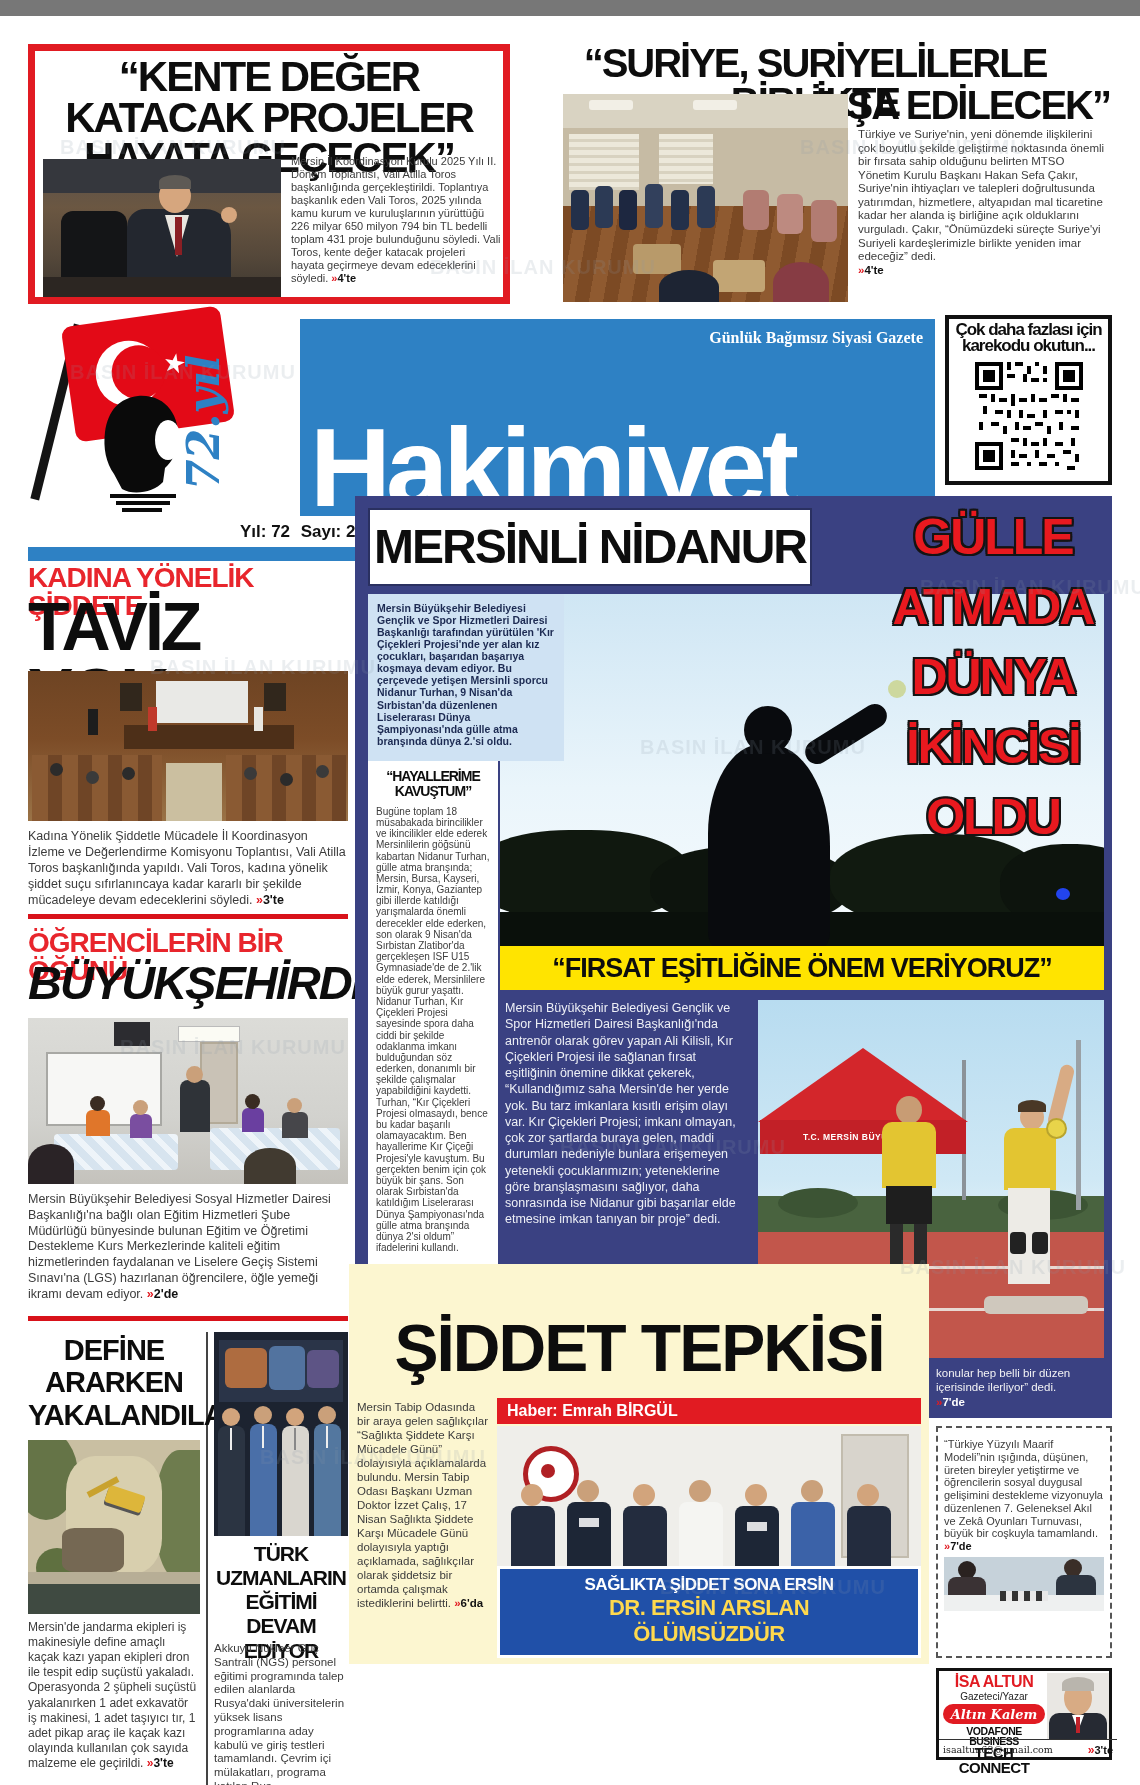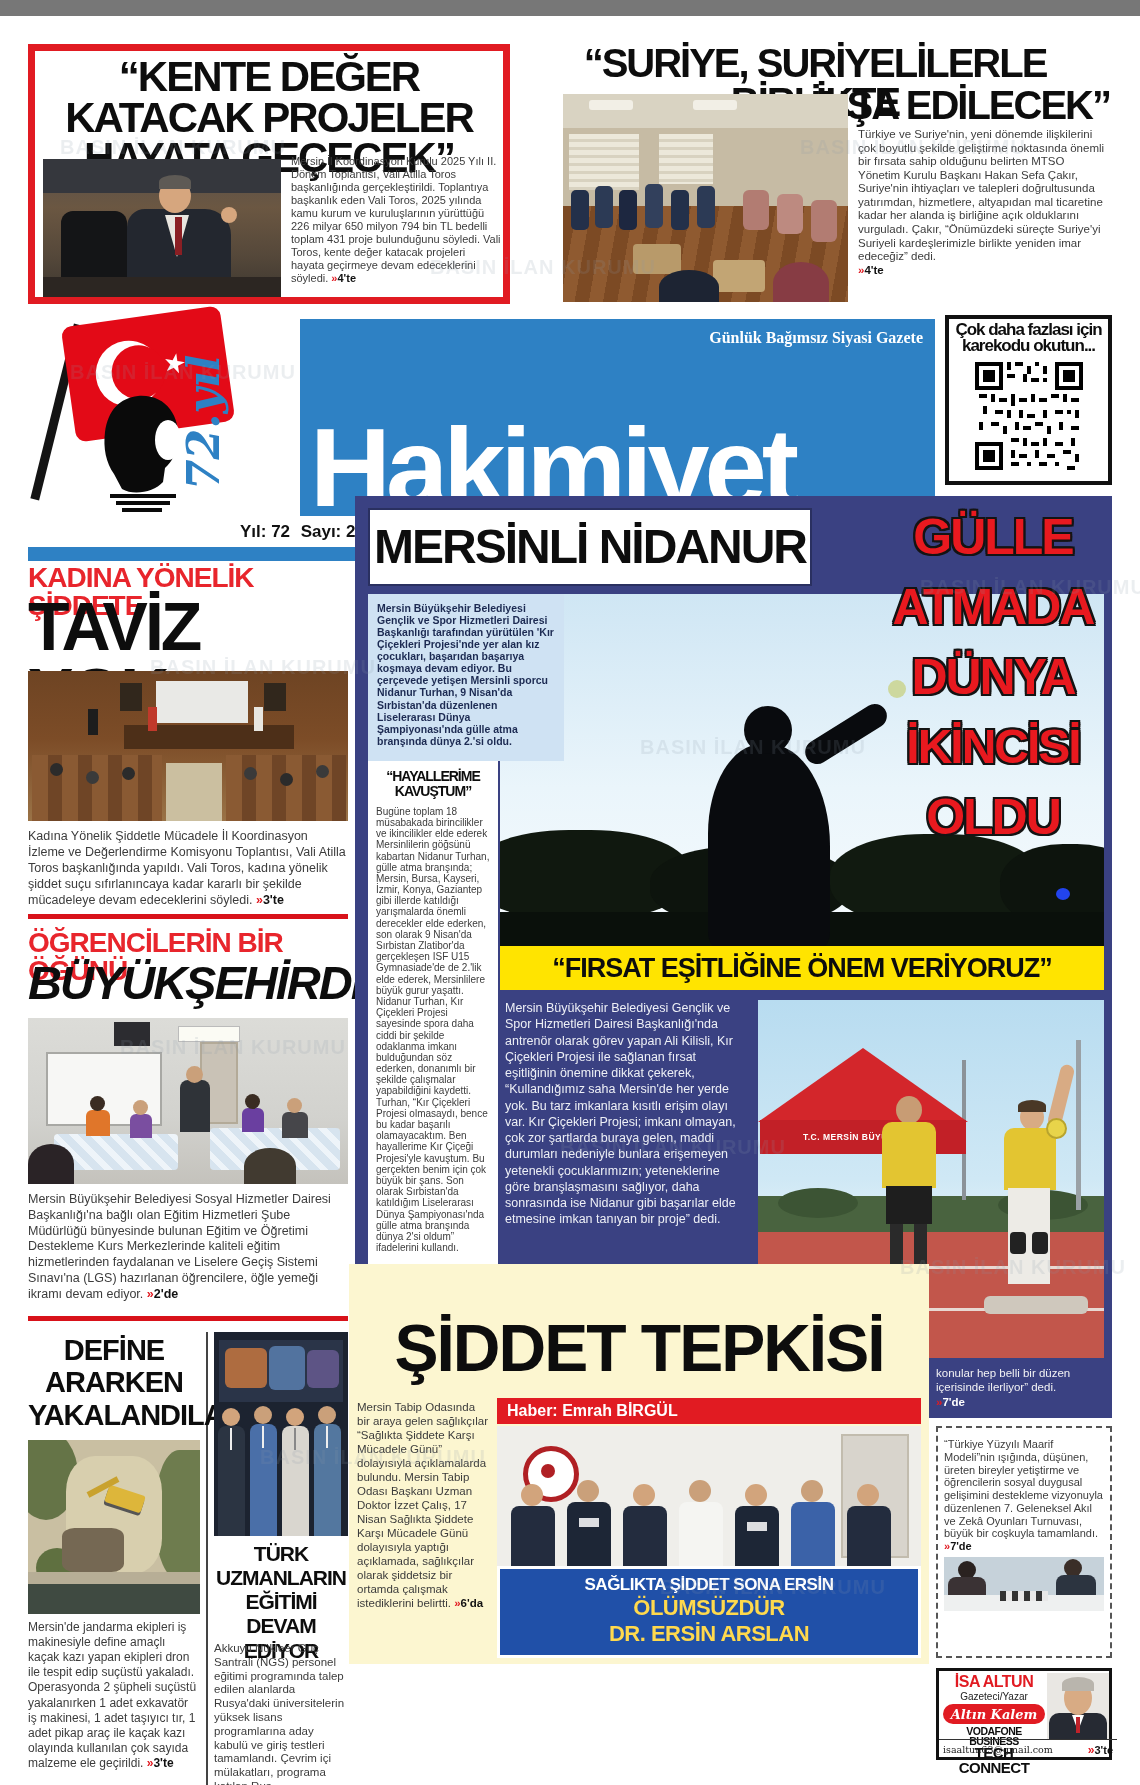--- a/index.html
+++ b/index.html
@@ -340,22 +340,22 @@
       <div class="s" style="left:248px;top:58px;width:22px;height:22px;background:#d2a47c;border-radius:50%;"></div>
       <div class="s" style="left:238px;top:80px;width:44px;height:62px;background:#1d2636;border-radius:8px 8px 0 0;"></div>
       <div class="s" style="left:304px;top:54px;width:22px;height:22px;background:#caa07a;border-radius:50%;"></div>
       <div class="s" style="left:294px;top:76px;width:44px;height:66px;background:#3b62a8;border-radius:8px 8px 0 0;"></div>
       <div class="s" style="left:360px;top:58px;width:22px;height:22px;background:#d2a47c;border-radius:50%;"></div>
       <div class="s" style="left:350px;top:80px;width:44px;height:62px;background:#232c3e;border-radius:8px 8px 0 0;"></div>
       <div class="s" style="left:82px;top:92px;width:20px;height:9px;background:#fff;opacity:.85;"></div>
       <div class="s" style="left:250px;top:96px;width:20px;height:9px;background:#fff;opacity:.85;"></div>
       <div class="s" style="left:0;top:140px;width:424px;height:92px;background:#2050a8;border:3px solid #fff;box-sizing:border-box;text-align:center;">
         <div style="color:#fff;font-weight:900;font-size:17px;margin-top:6px;letter-spacing:-.5px;">SAĞLIKTA ŞİDDET SONA ERSİN</div>
+        <div style="color:#ffd94d;font-weight:900;font-size:22px;letter-spacing:-.5px;">DR. ERSİN ARSLAN</div>
         <div style="color:#ffd94d;font-weight:900;font-size:22px;letter-spacing:-.5px;">ÖLÜMSÜZDÜR</div>
-        <div style="color:#ffd94d;font-weight:900;font-size:22px;letter-spacing:-.5px;">DR. ERSİN ARSLAN</div>
       </div>
     </div>
   </div>
 
   <div class="abs" style="left:936px;top:1410px;width:176px;height:232px;border:2px dashed #555;background:#fff;box-sizing:border-box;padding:6px;">
     <div class="bodytxt" style="font-size:11px;line-height:1.16;margin-top:4px;">
       <span>“Türkiye Yüzyılı Maarif Modeli”nin ışığında, düşünen, üreten bireyler yetiştirme ve öğrencilerin sosyal duygusal gelişimini destekleme vizyonuyla düzenlenen 7. Geleneksel Akıl ve Zekâ Oyunları Turnuvası, büyük bir coşkuyla tamamlandı.</span>
       <span class="pr-a">»</span><span class="pr-t">7'de</span>
     </div>
     <div class="ph" style="position:relative;width:160px;height:54px;background:#c6d2da;margin-top:4px;">

